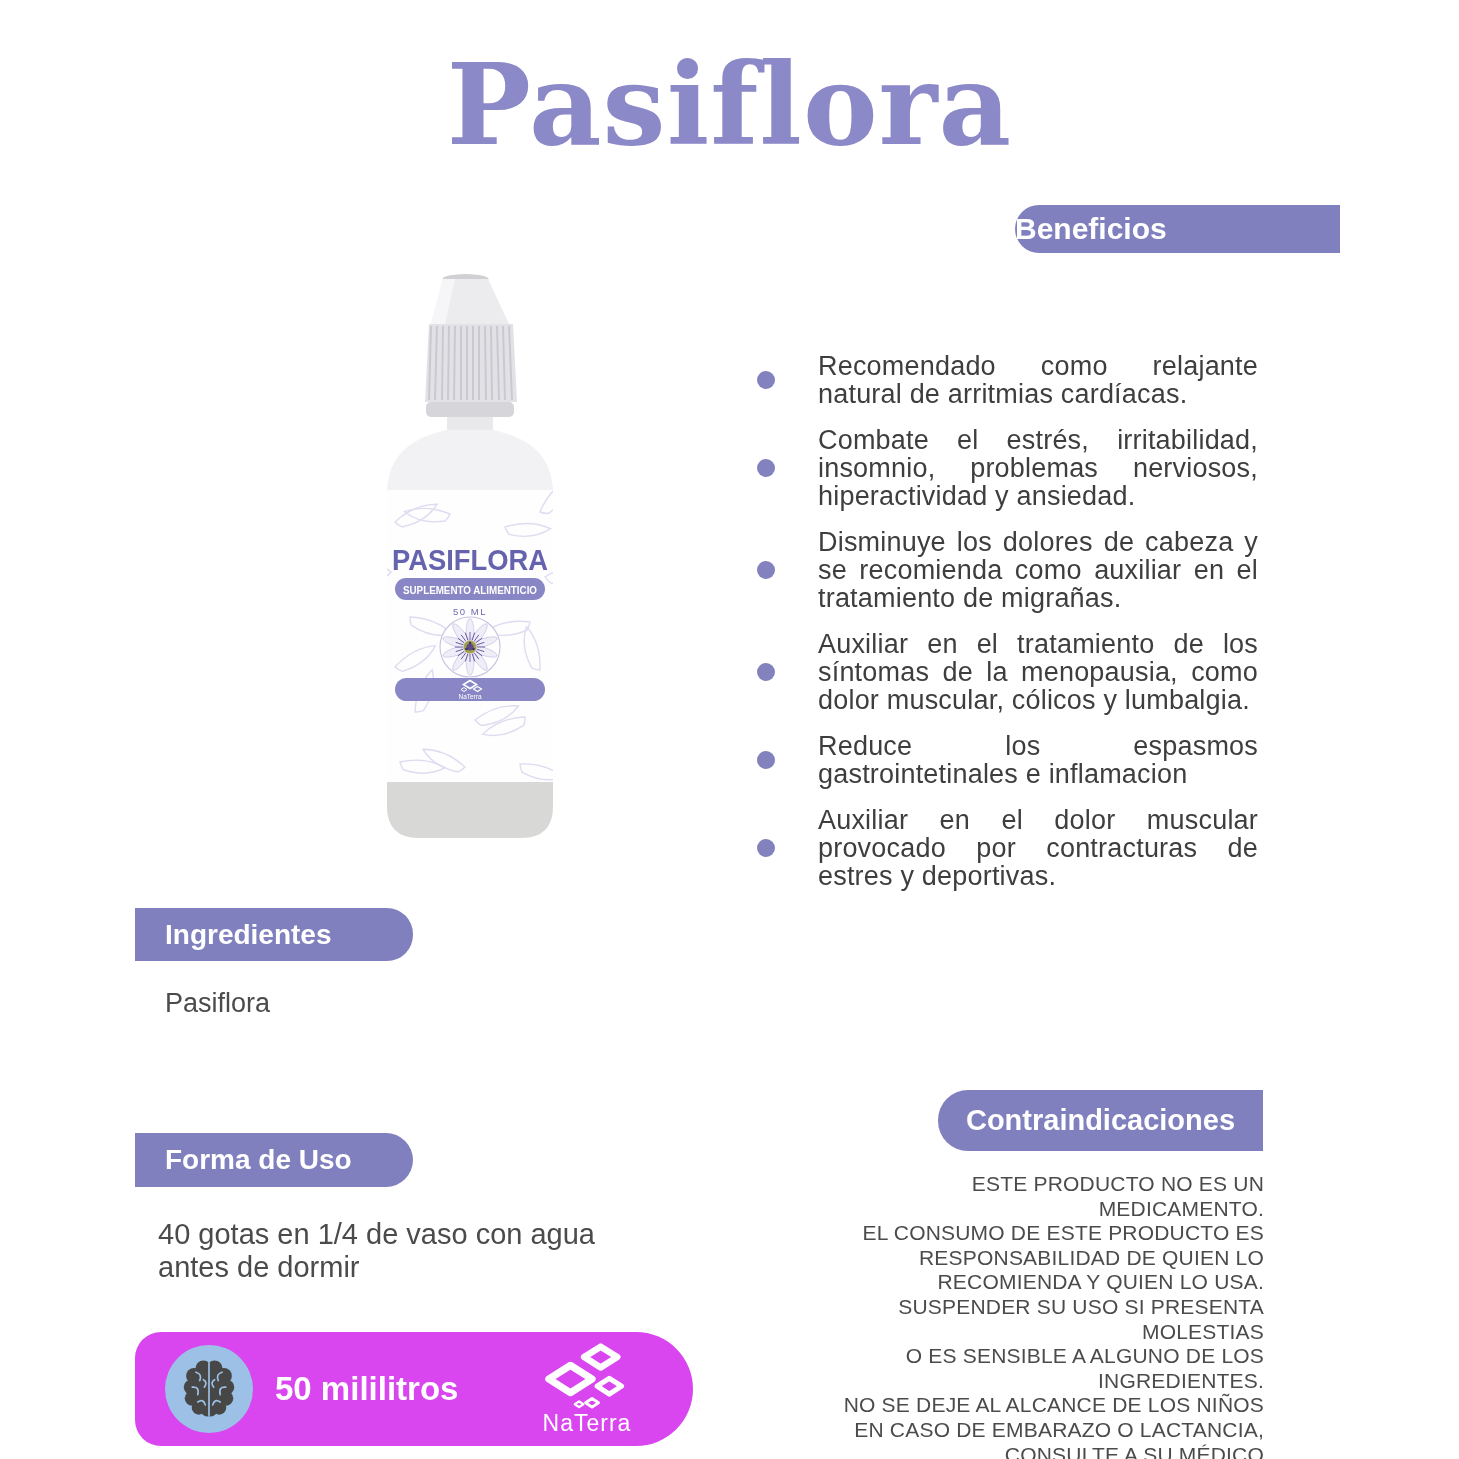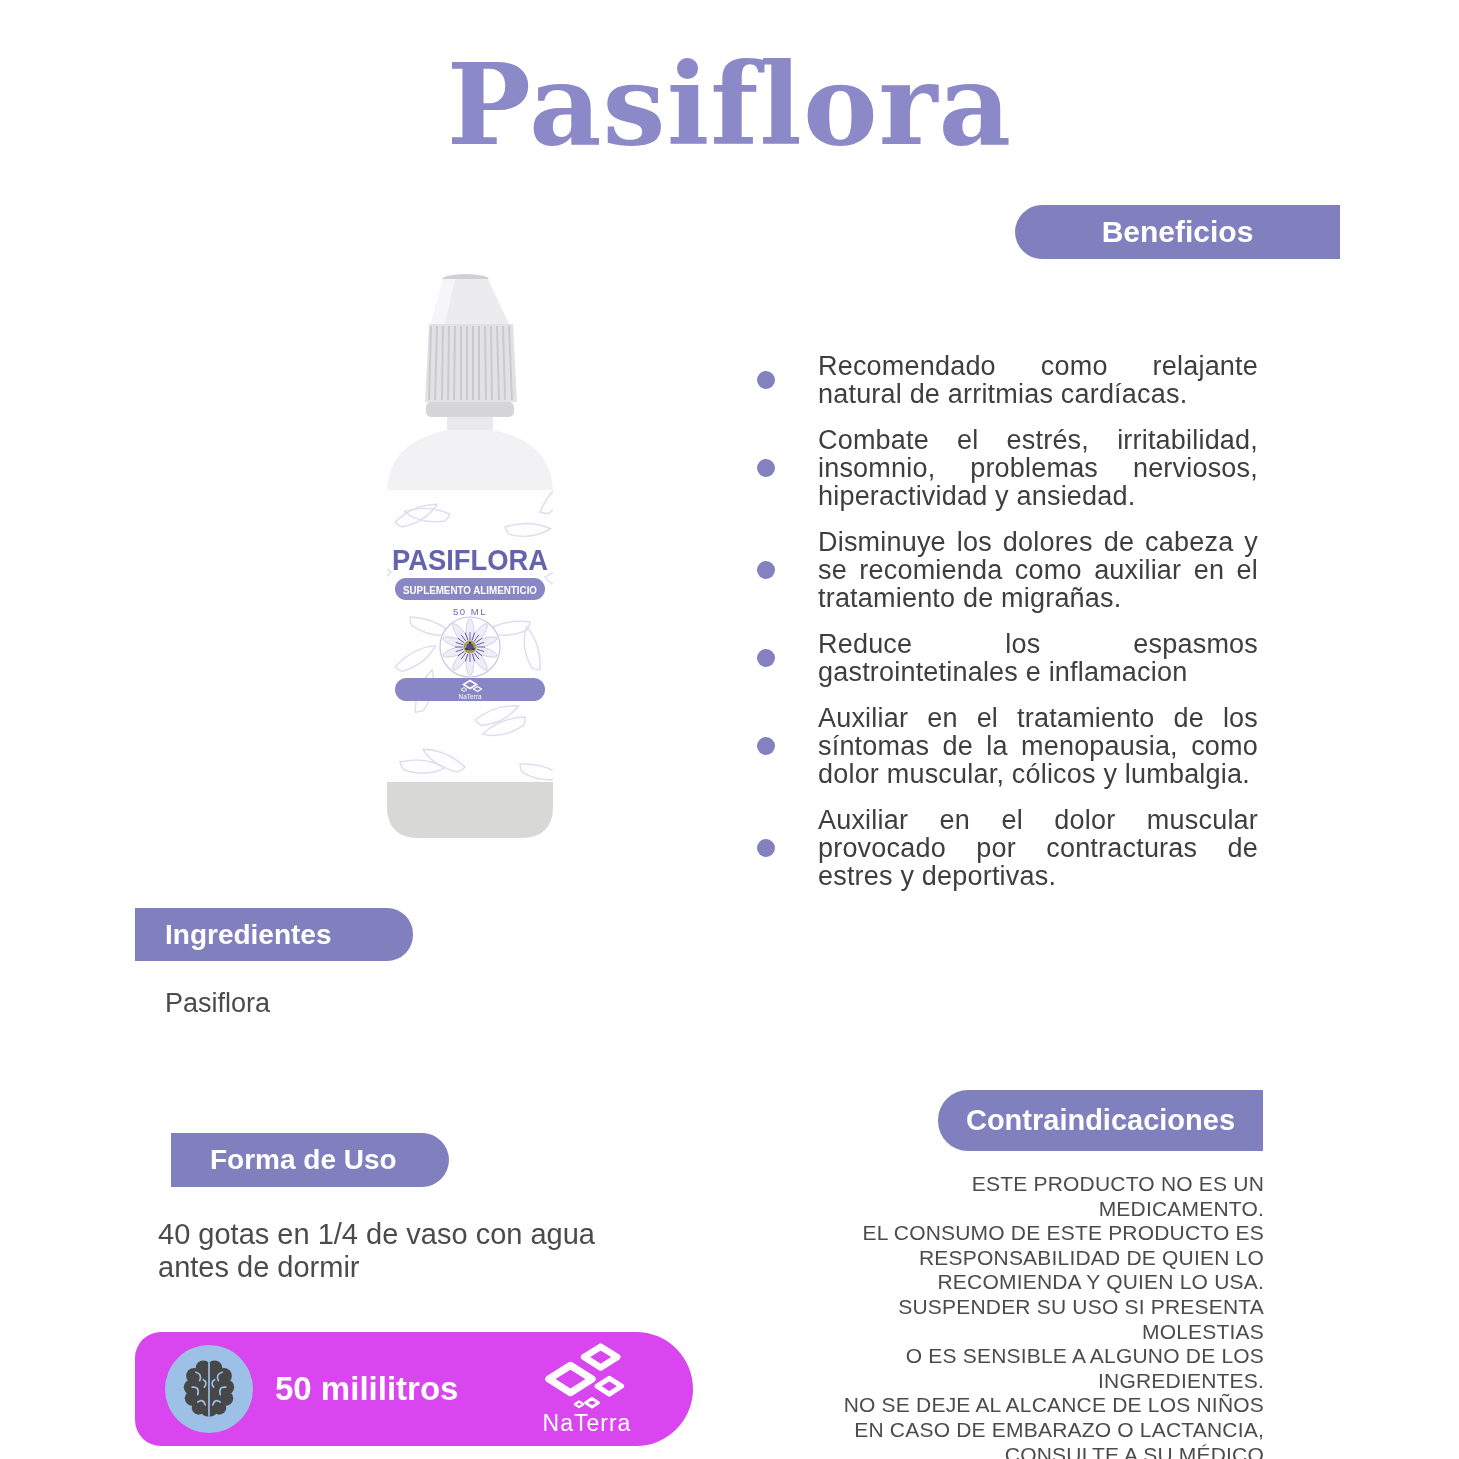--- a/index.html
+++ b/index.html
@@ -8,26 +8,26 @@
   .abs { position:absolute; }
 
   
   #page-title { top:30px; left:0; width:1459px; text-align:center;
     font-family:"DejaVu Serif","Liberation Serif",serif; font-weight:700;
     font-size:112px; line-height:150px; color:#8C89C8; letter-spacing:1px; }
 
   
   .pill { background:#8180BF; color:#ffffff; font-weight:bold;
           display:flex; align-items:center; }
-  #benefits-badge   { left:1015px; top:205px; width:325px; height:54px;
-                      border-radius:31px 0 0 31px; justify-content:center; font-size:30px; }
+  #benefits-badge   { left:1015px; top:205px; width:325px; height:48px;
+                      border-radius:31px 0 0 31px; justify-content:flex-start; font-size:30px; }
   #ingredients-badge{ left:135px;  top:908px; width:278px; height:53px;
                       border-radius:0 26px 26px 0; padding-left:30px; font-size:28px; }
   #usage-badge      { left:135px;  top:1133px; width:278px; height:54px;
-                      border-radius:0 27px 27px 0; padding-left:39px; font-size:28px;margin-left:36px; }
+                      border-radius:0 27px 27px 0; padding-left:30px; font-size:28px; }
   #contra-badge     { left:938px;  top:1090px; width:325px; height:61px;
                       border-radius:30px 0 0 30px; justify-content:center; font-size:29px; }
 
   
   #benefits-list { left:757px; top:352px; width:505px; list-style:none; }
   #benefits-list li { display:flex; align-items:center; margin-bottom:18px; }
   #benefits-list .dot { flex:none; width:18px; height:18px; border-radius:50%;
                         background:#8381BE; margin-right:25px; }
   #benefits-list p { width:440px; font-size:27px; line-height:28px;
                      letter-spacing:0.2px; color:#3E3E3E; text-align:justify;margin-left:18px; }
@@ -189,25 +189,25 @@
   <li>
     <span class="dot"></span>
     <p>Combate el estrés, irritabilidad, insomnio, problemas nerviosos, hiperactividad y ansiedad.</p>
   </li>
   <li>
     <span class="dot"></span>
     <p>Disminuye los dolores de cabeza y se recomienda como auxiliar en el tratamiento de migrañas.</p>
   </li>
   <li>
     <span class="dot"></span>
+    <p>Auxiliar en el tratamiento de los síntomas de la menopausia, como dolor muscular, cólicos y lumbalgia.</p>
+  </li>
+  <li>
+    <span class="dot"></span>
     <p>Reduce los espasmos gastrointetinales e inflamacion</p>
-  </li>
-  <li>
-    <span class="dot"></span>
-    <p>Auxiliar en el tratamiento de los síntomas de la menopausia, como dolor muscular, cólicos y lumbalgia.</p>
   </li>
   <li>
     <span class="dot"></span>
     <p>Auxiliar en el dolor muscular provocado por contracturas de estres y deportivas.</p>
   </li>
 </ul>
 
 <div id="ingredients-badge" class="abs pill">
   <span>Ingredientes</span>
 </div>

